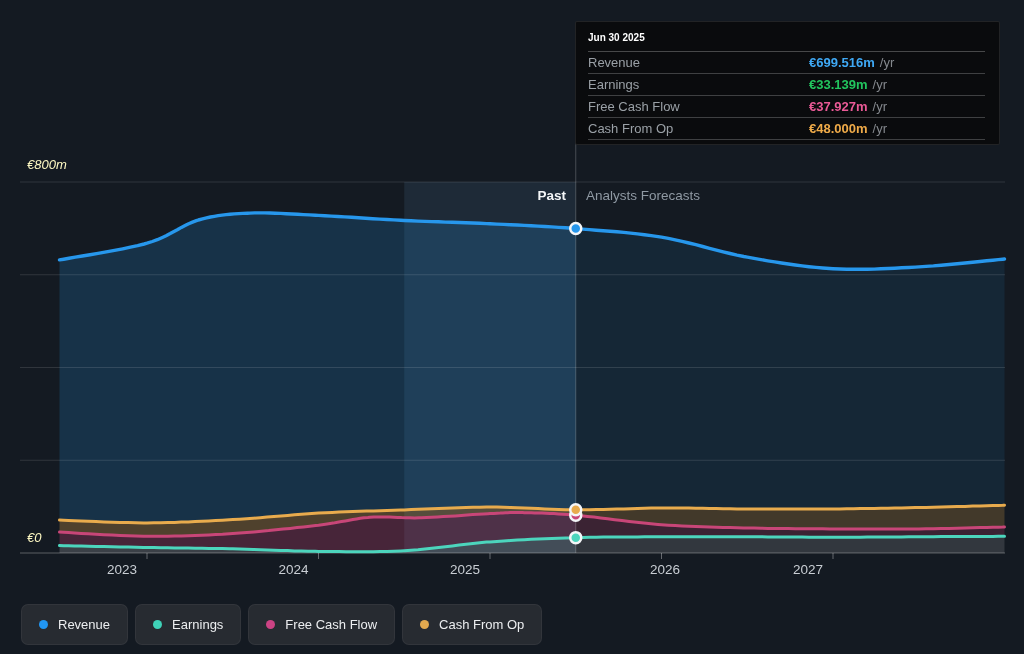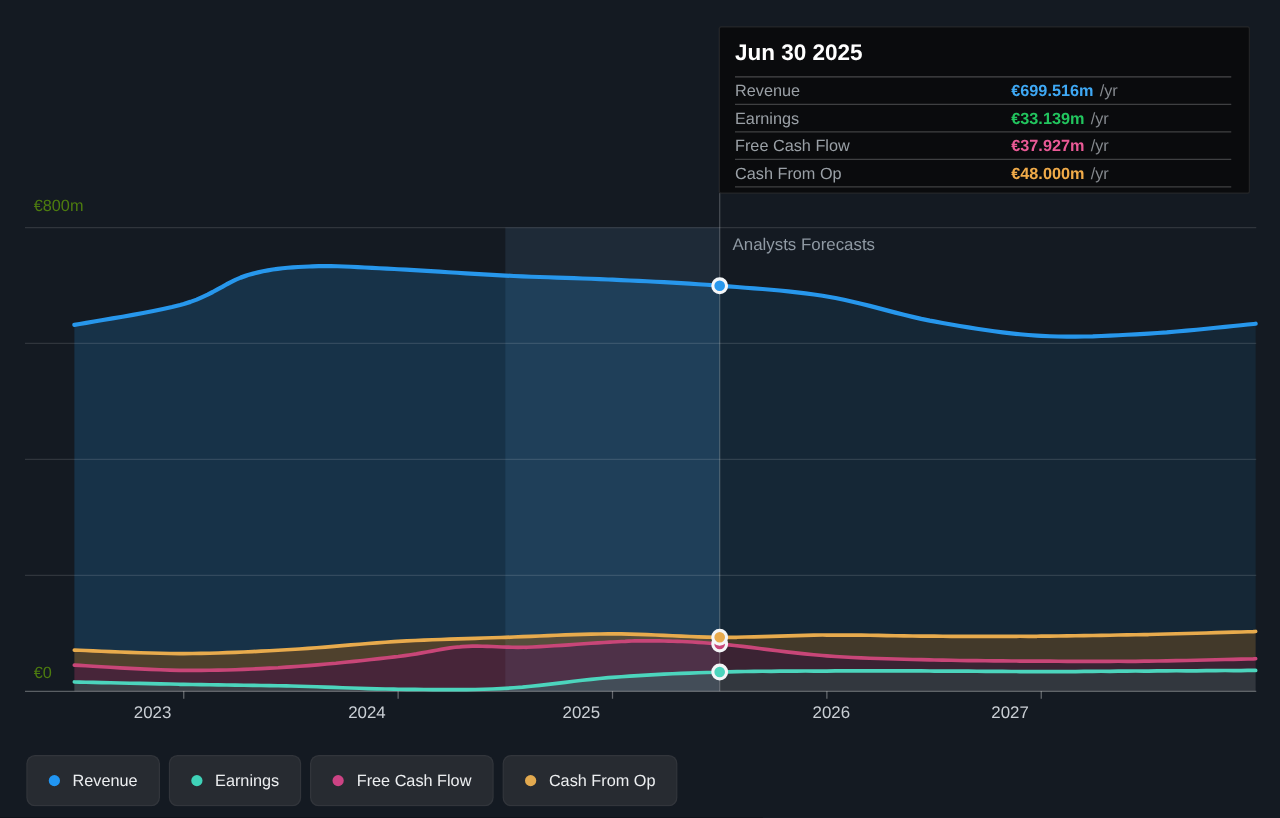--- a/index.html
+++ b/index.html
@@ -3,32 +3,32 @@
 <meta charset="utf-8">
 <style>
   html,body{margin:0;padding:0;background:#0d1117;}
   .stage{
     position:relative;width:1024px;height:654px;overflow:hidden;
     background:#141a22;
     font-family:"Liberation Sans", sans-serif;
     -webkit-font-smoothing:antialiased;
   }
   .stage svg{position:absolute;left:0;top:0;}
-  .axis-label{position:absolute;color:#4d7c0f;font-size:13px;}
+  .axis-label{position:absolute;color:#fef9c3;font-size:13px;font-style:italic;}
   .ylabel-top{left:27px;top:157px;}
   .ylabel-zero{left:27px;top:530px;}
   .year-label{position:absolute;top:562px;width:80px;margin-left:-40px;text-align:left;color:#c9ced4;font-size:13.5px;}
   .phase-past{position:absolute;left:0;top:188px;width:566px;text-align:right;color:#f4f6f8;font-size:13.5px;font-weight:700;}
   .phase-forecast{position:absolute;left:586px;top:188px;color:#8f99a3;font-size:13.5px;}
   .tooltip{
     position:absolute;left:575px;top:21px;width:425px;box-sizing:border-box;
     background:#0a0b0d;border:1px solid rgba(255,255,255,0.10);border-radius:2px;
     padding:6px 14px 4px 12px;z-index:6;
   }
-  .tt-title{color:#ffffff;font-size:18px;font-weight:700;padding:4px 0 8px 0;
+  .tt-title{color:#ffffff;font-size:10px;font-weight:700;padding:4px 0 8px 0;
     border-bottom:1px solid rgba(255,255,255,0.25);}
   .tt-row{display:flex;align-items:center;height:21px;font-size:13px;
     border-bottom:1px solid rgba(255,255,255,0.22);}
   .tt-label{color:#9aa0a6;width:221px;flex:none;}
   .tt-value{font-weight:700;}
   .tt-unit{color:#85898e;font-weight:400;margin-left:5px;font-size:13px;}
   .legend{position:absolute;left:21px;top:604px;display:flex;gap:7px;}
   .legend-btn{
     display:flex;align-items:center;gap:10px;height:39px;padding:0 17px;
     background:#272b31;border:1px solid rgba(255,255,255,0.05);border-radius:7px;
@@ -78,20 +78,21 @@
         <circle cx="575.75" cy="228.59945500000003" r="5.5" fill="#2797ec" stroke="#f4f6f8" stroke-width="2.5"></circle>
         <circle cx="575.75" cy="537.6317887499999" r="5.5" fill="#4cd5bd" stroke="#f4f6f8" stroke-width="2.5"></circle>
         <circle cx="575.75" cy="515.19834625" r="5.5" fill="#c84678" stroke="#f4f6f8" stroke-width="2.5"></circle>
         <circle cx="575.75" cy="509.8053975" r="5.5" fill="#e8ab4d" stroke="#f4f6f8" stroke-width="2.5"></circle>
       </svg>
     </div>
 
   <div class="axis-label ylabel-top">€800m</div>
   <div class="axis-label ylabel-zero">€0</div>
 
+  <div class="phase-past">Past</div>
   <div class="phase-forecast">Analysts Forecasts</div>
 
   <div class="year-label" style="left:147px">2023</div>
   <div class="year-label" style="left:318.5px">2024</div>
   <div class="year-label" style="left:490px">2025</div>
   <div class="year-label" style="left:690px">2026</div>
   <div class="year-label" style="left:833px">2027</div>
 
   <div class="tooltip">
     <div class="tt-title">Jun 30 2025</div>

